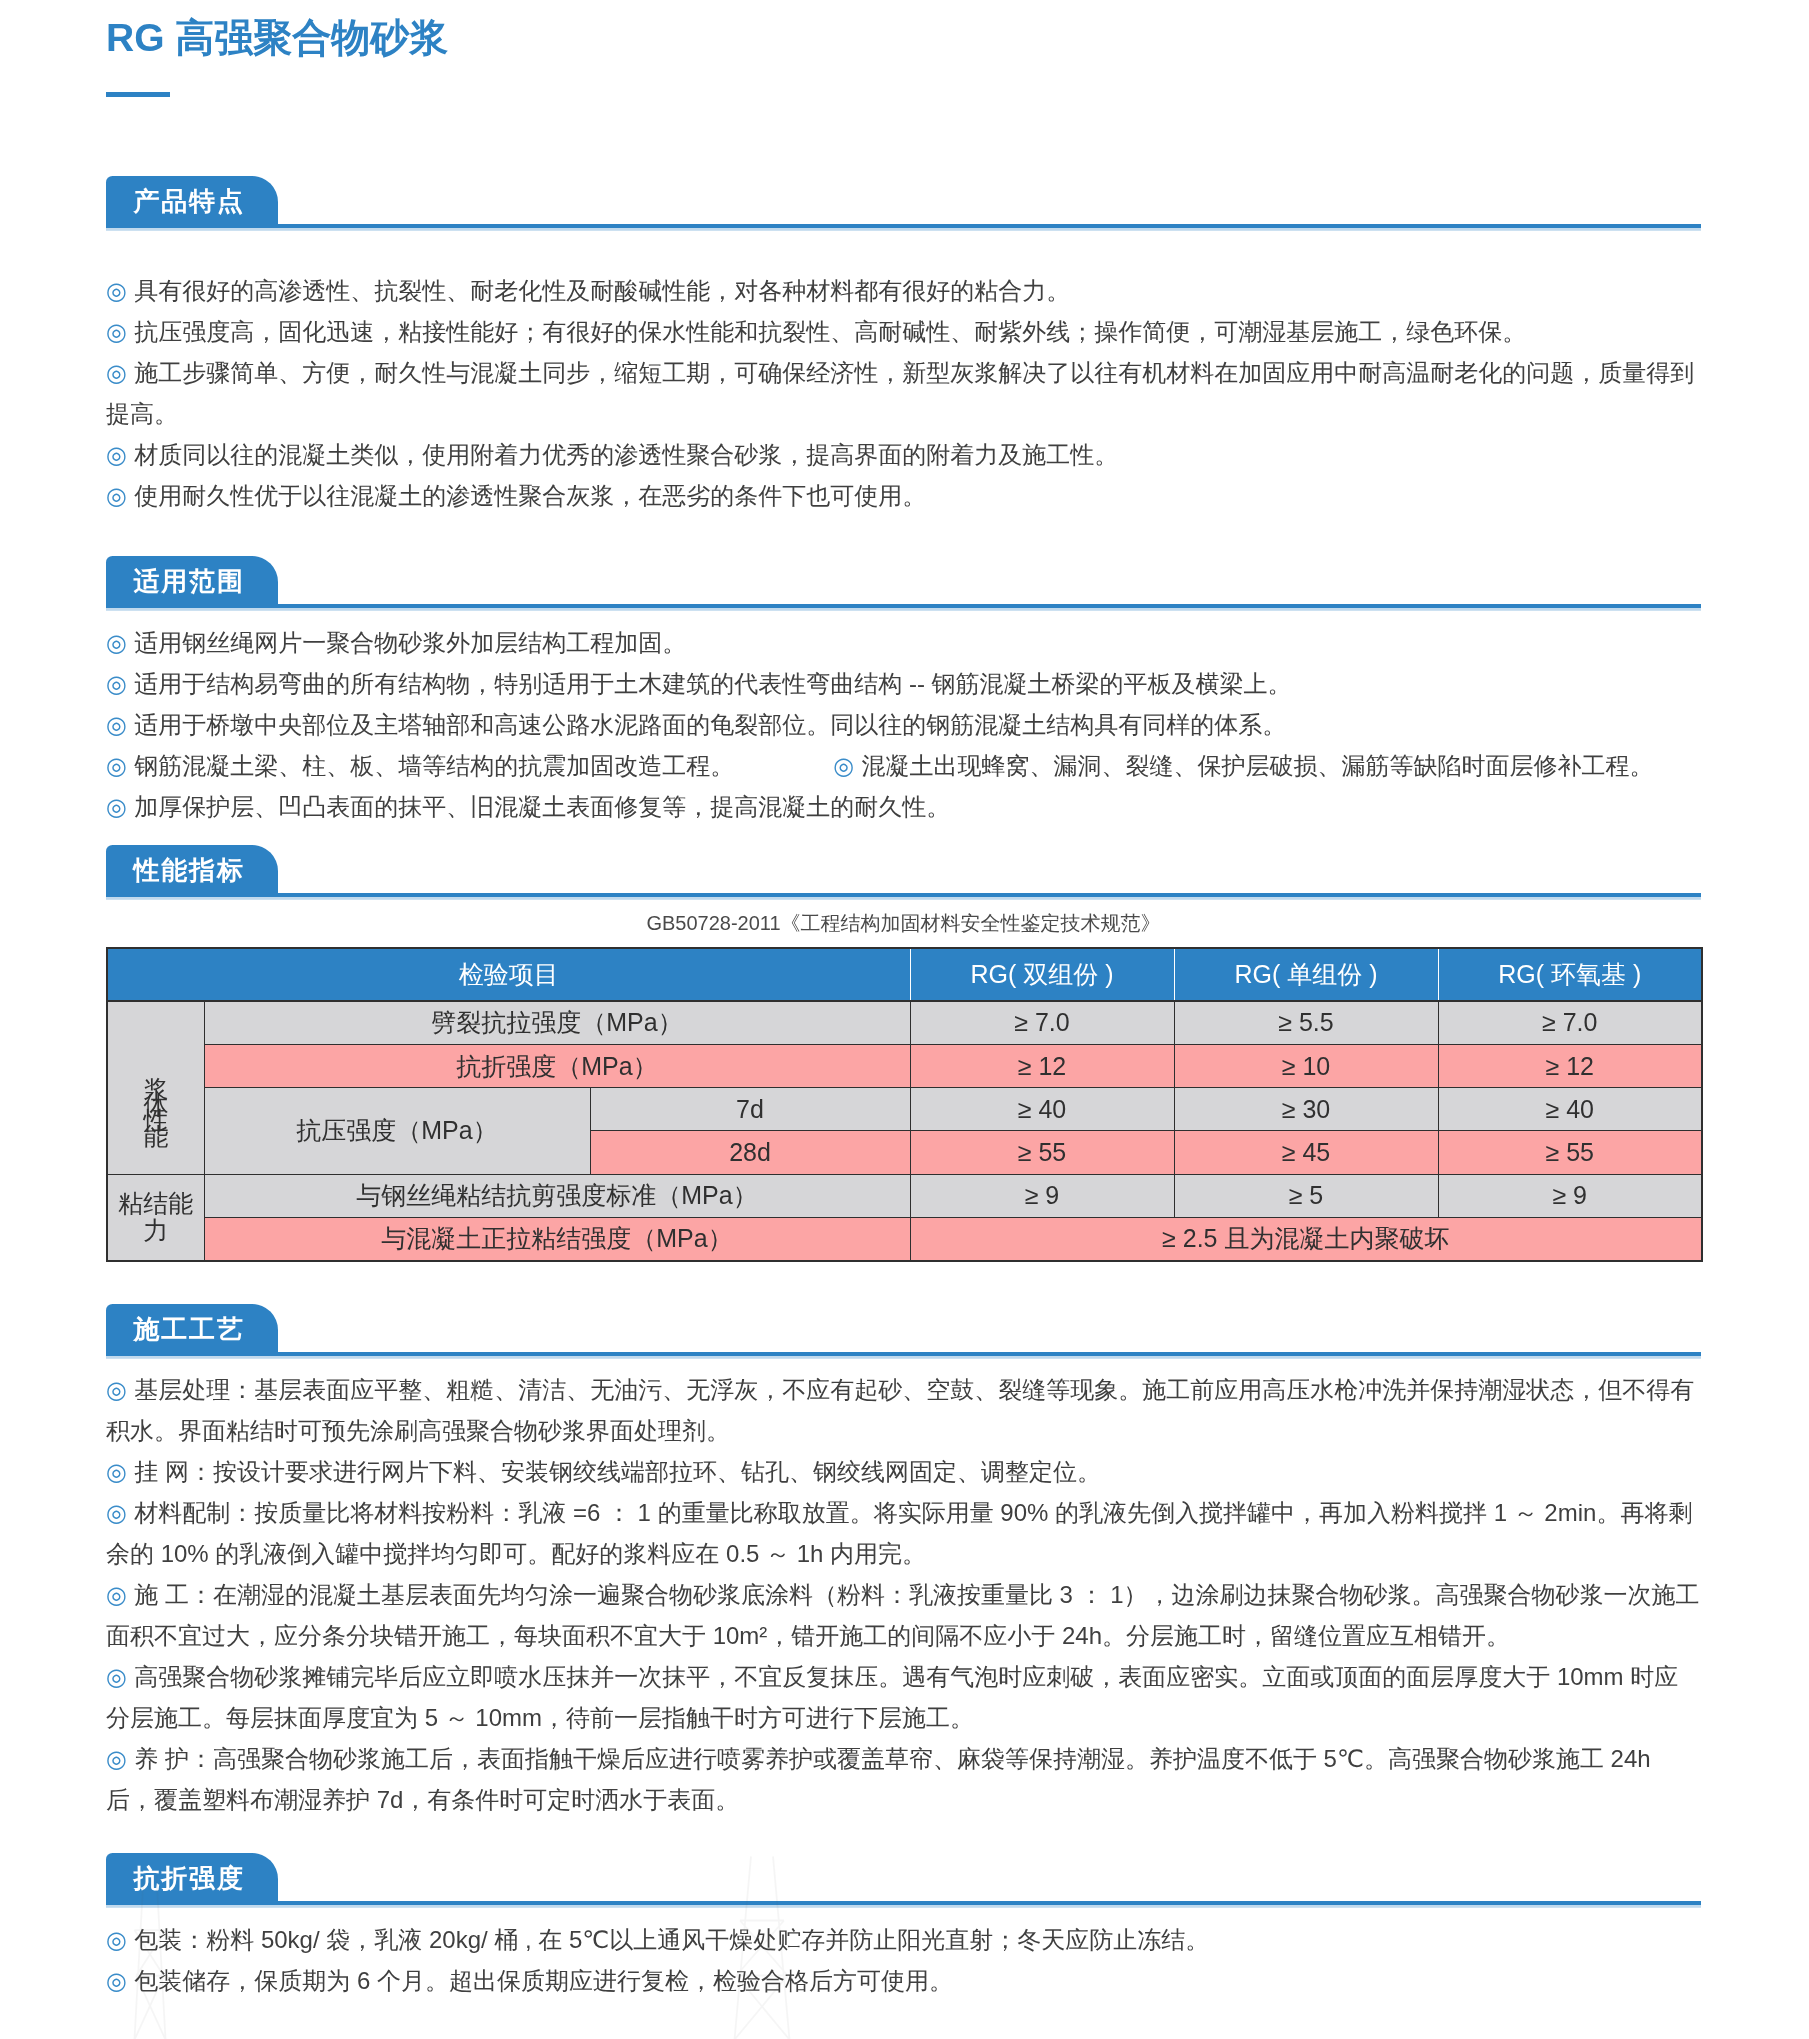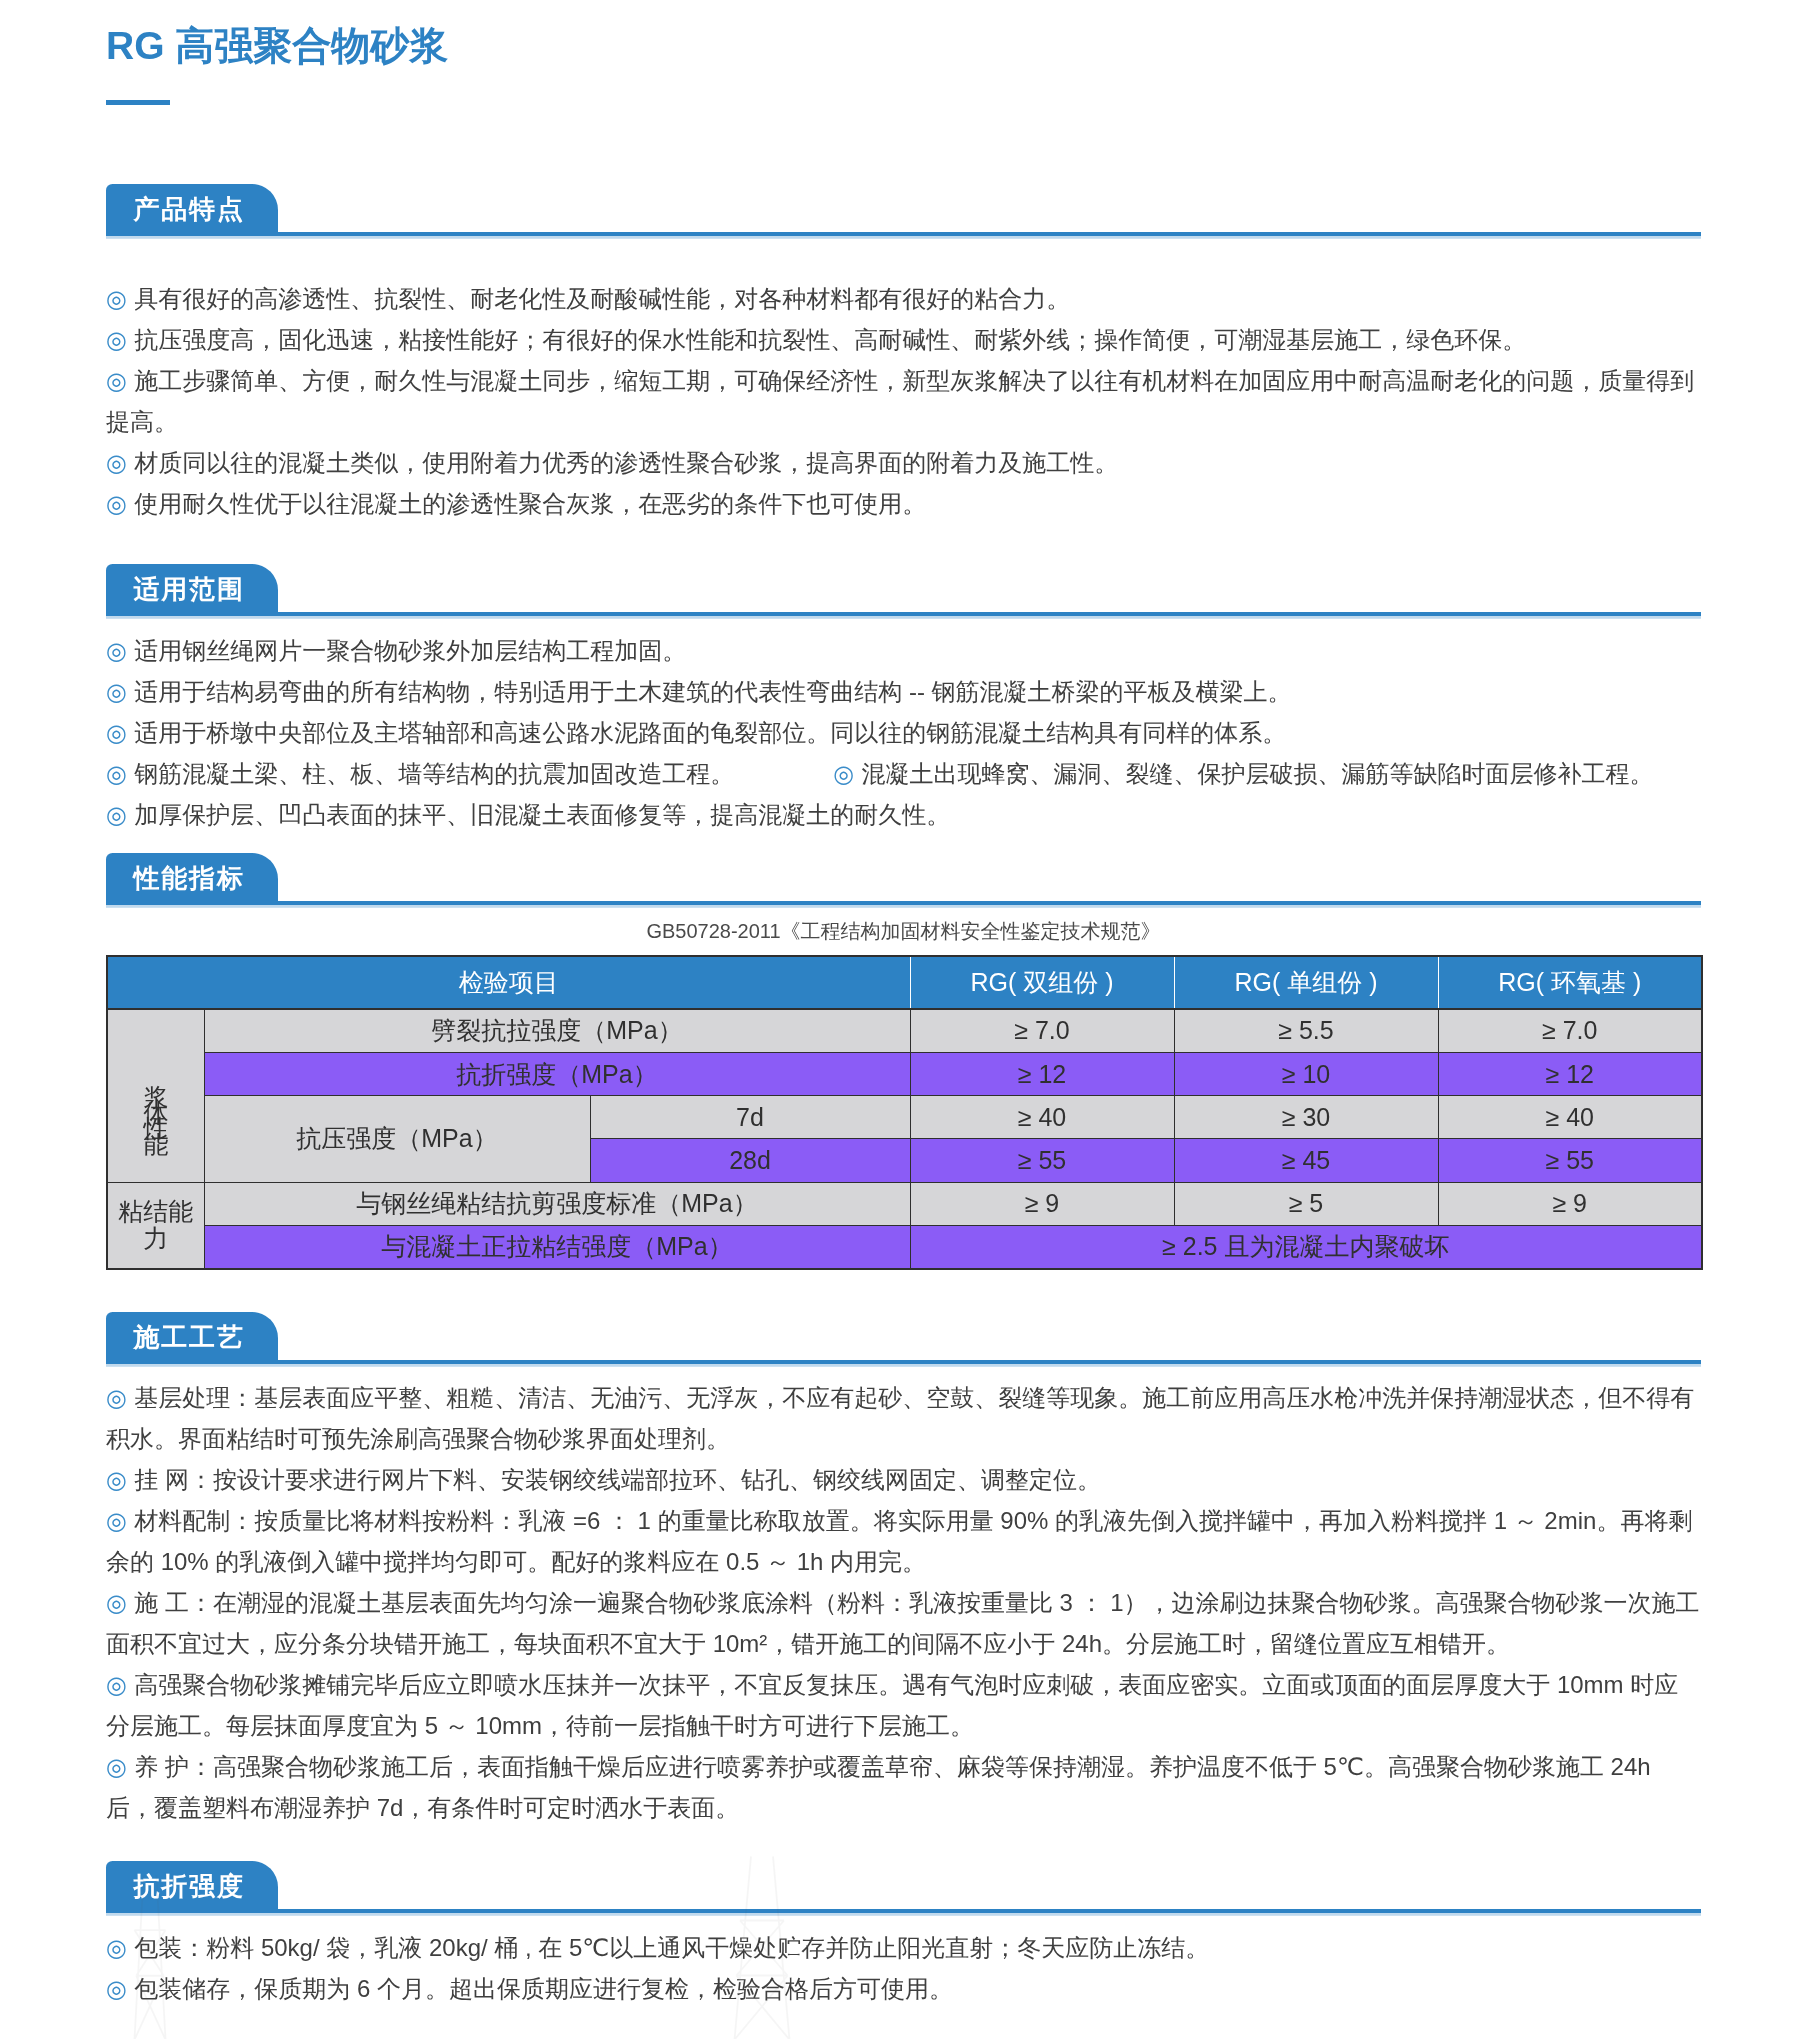--- a/index.html
+++ b/index.html
@@ -3,21 +3,21 @@
 <meta charset="utf-8">
 <style>
   :root { --accent:#2d82c4; --ink:#3f3f3f; --cell-gray:#d6d6d8; --tbl-border:#2f2f2f; }
   * { box-sizing:border-box; }
   html,body { margin:0; padding:0; }
   body {
     width:1809px; height:2040px; overflow:hidden; background:#ffffff;
     font-family:"Liberation Sans","DejaVu Sans",sans-serif; color:var(--ink);
     position:relative;
   }
-  .content { padding:22px 108px 0 106px; position:relative; }
+  .content { padding:14px 108px 0 106px; position:relative; }
 
   .page-title { color:var(--accent); font-size:39px; font-weight:700; line-height:1.25; margin:0; }
   .title-dash { width:64px; height:5.5px; background:var(--accent); margin-top:29px; }
 
   .section { margin:0; }
   .sec-features  { margin-top:79px; }
   .sec-scope     { margin-top:40px; }
   .sec-perf      { margin-top:18.4px; }
   .sec-process   { margin-top:42px; }
   .sec-packaging { margin-top:33px; }
@@ -36,21 +36,21 @@
   .bullet-gap { display:inline-block; width:99px; }
 
   .spec-caption { margin-top:13px; text-align:center; font-size:20px; color:#4a4a4a; line-height:27.5px; }
   .spec-table { width:100%; border-collapse:collapse; margin-top:9.2px; border:2.8px solid var(--tbl-border); font-size:25px; table-layout:fixed; }
   .spec-table th {
     background:var(--accent); color:#ffffff; font-weight:400; padding:9.2px 5.5px; text-align:center;
     border:1.8px solid #ffffff; border-top:2.8px solid var(--tbl-border); border-bottom:2.8px solid var(--tbl-border);
   }
   .spec-table td { border:1.8px solid var(--tbl-border); padding:7.3px 9.2px; text-align:center; line-height:27.5px; color:#303030; }
   .row-gray { background:var(--cell-gray); }
-  .row-white { background:#8b5cf6; }
+  .row-white { background:#fca5a5; }
   td.group-label { background:var(--cell-gray); padding:3.7px 8.3px; word-break:break-all; }
   td.group-label .v-label { writing-mode:vertical-rl; text-orientation:upright; letter-spacing:15.6px; display:inline-block; margin-top:5.5px; }
   .c-label { width:97px; } .c-name { width:386px; } .c-sub { width:320px; } .c-val { width:264px; }
 
   .watermark { position:absolute; bottom:0; opacity:.05; }
   .wm-1 { left:118px; } .wm-2 { left:707px; }
 </style>
 </head>
 <body>
 

